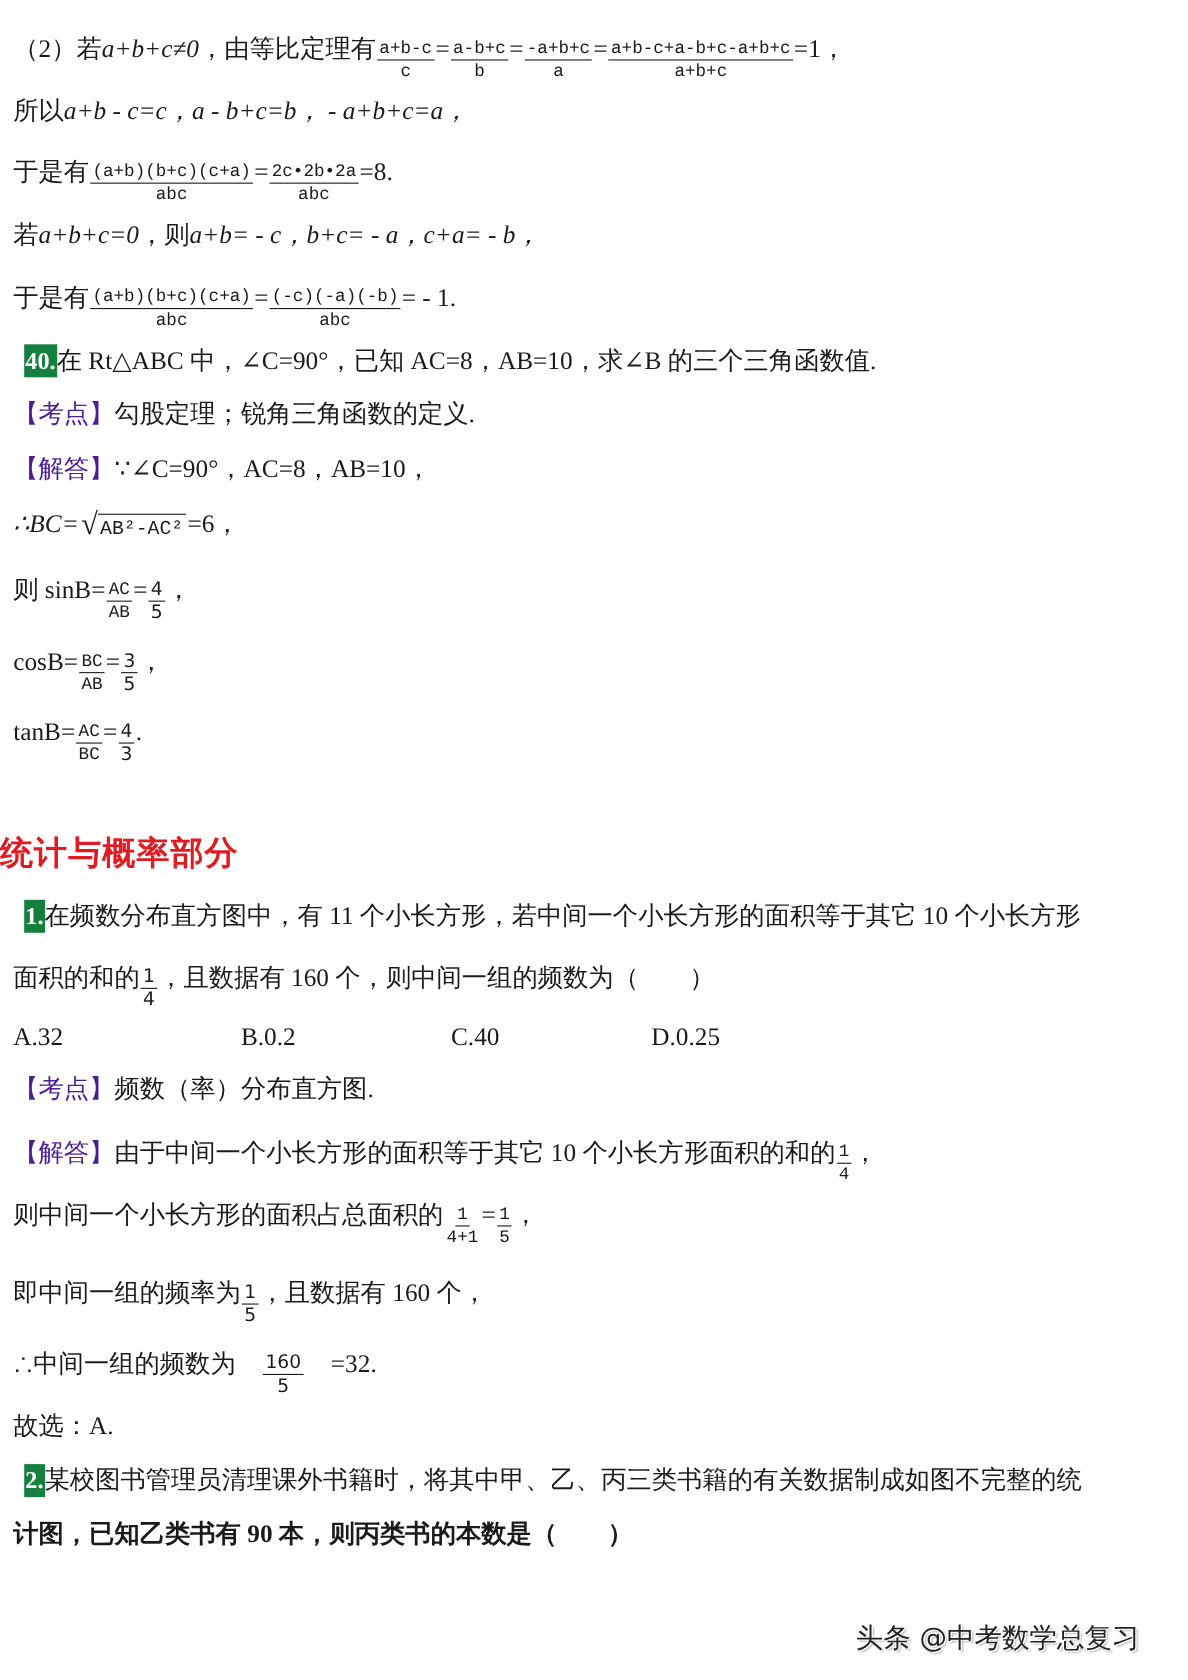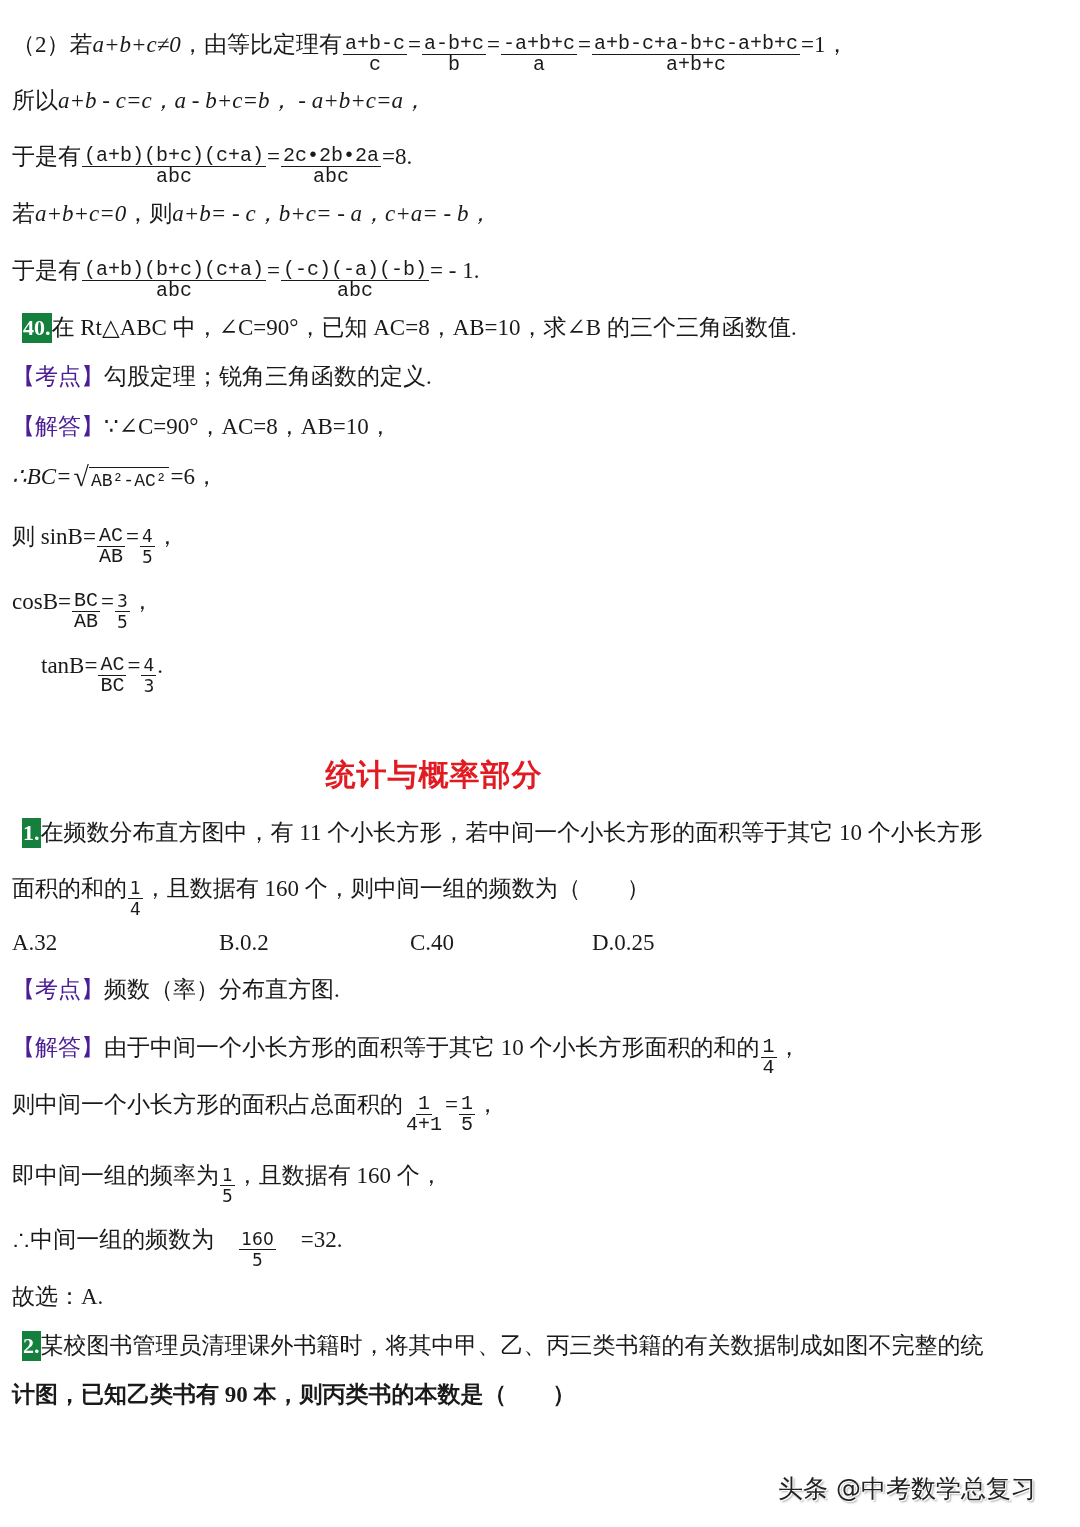--- a/index.html
+++ b/index.html
@@ -13,21 +13,21 @@
     font-size: 23px; line-height: 30px; white-space: nowrap;
     display: flex; align-items: center;
   }
   .it { font-style: italic; }
   .frac {
     display: inline-flex; flex-direction: column; align-items: center;
     vertical-align: middle; margin: 0 1px; position: relative; top: 10px;
   }
   .frac .num, .frac .den {
     font-family: "Liberation Mono", "DejaVu Sans Mono", monospace;
-    font-size: 20px; line-height: 20px; padding: 0 2px;
+    font-size: 16px; line-height: 20px; padding: 0 2px;
   }
   .frac .num { border-bottom: 1.5px solid #1a1a1a; }
   .frac.sans .num, .frac.sans .den {
     font-family: "DejaVu Sans", sans-serif; font-size: 17px;
   }
   .badge {
     display: inline-block; background: #15803d; color: #fff;
     font-weight: bold; font-size: 22px; line-height: 30px; padding: 0 1px;
     font-family: "Liberation Serif", serif;
     margin-left: 12px;
@@ -36,21 +36,21 @@
   .sqrt {
     display: inline-flex; align-items: flex-end; margin: 0 2px;
   }
   .sqrt .rad { font-size: 28px; line-height: 30px; }
   .sqrt .arg {
     border-top: 1.5px solid #1a1a1a; padding: 2px 2px 0 2px;
     font-family: "Liberation Mono", monospace; font-size: 18px; line-height: 22px;
   }
   .section-title {
     position: absolute; left: 0; width: 868px; top: 755px;
-    text-align: center; color: #e01b22; font-size: 30px; font-weight: bold;
+    color: #e01b22; font-size: 30px; font-weight: bold;
     font-family: "DejaVu Sans", sans-serif; letter-spacing: 1px;
   }
   .options { position: absolute; top: 930px; left: 12px; font-size: 23px; }
   .options span { position: absolute; white-space: nowrap; }
   .watermark {
     position: absolute; left: 778px; top: 1472px;
     font-family: "DejaVu Sans", sans-serif; font-size: 25px; color: #222;
     text-shadow: 1px 1px 0 #fff, -1px -1px 0 #fff, 2px 2px 2px rgba(0,0,0,0.35);
   }
 </style>
@@ -161,21 +161,21 @@
       <span class="num">BC</span>
       <span class="den">AB</span>
     </span>=
   <span class="frac sans">
       <span class="num">3</span>
       <span class="den">5</span>
     </span>
   <span>，</span>
 </div>
 
-<div class="line" style="top:645px;margin-left:29px;">
+<div class="line" style="top:645px;">
   <span>tanB=</span>
   <span class="frac">
       <span class="num">AC</span>
       <span class="den">BC</span>
     </span>=
   <span class="frac sans">
       <span class="num">4</span>
       <span class="den">3</span>
     </span>
   <span>.</span>

